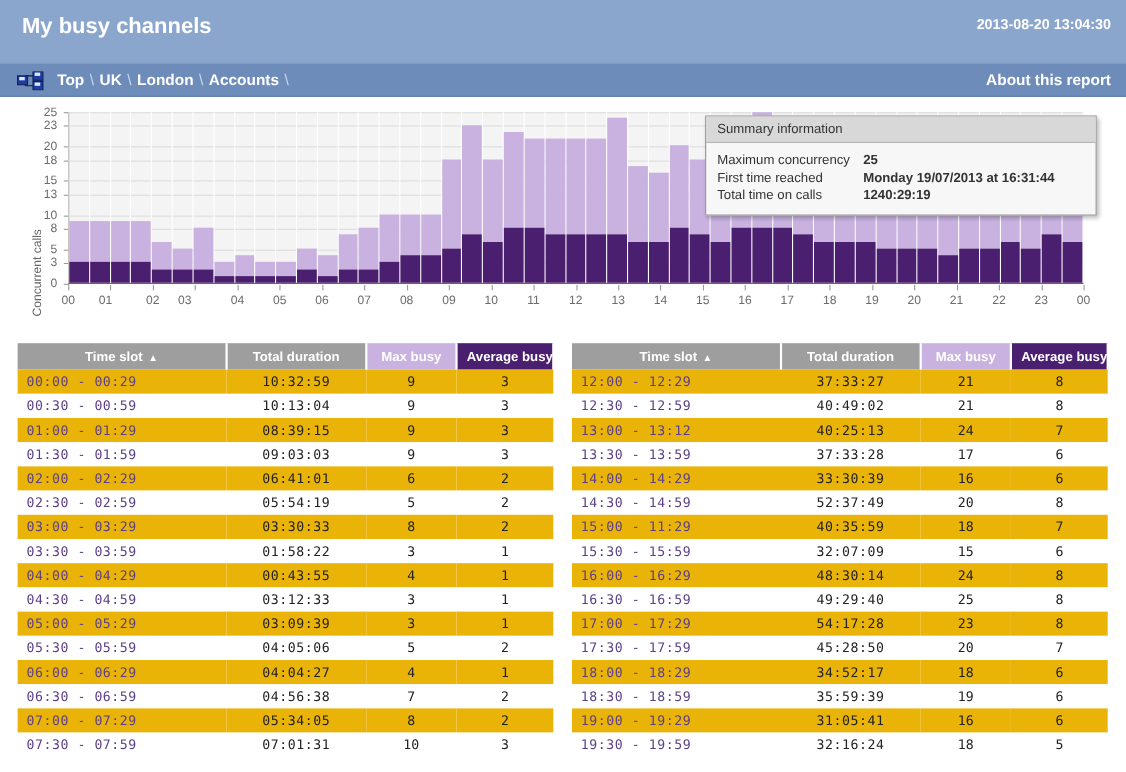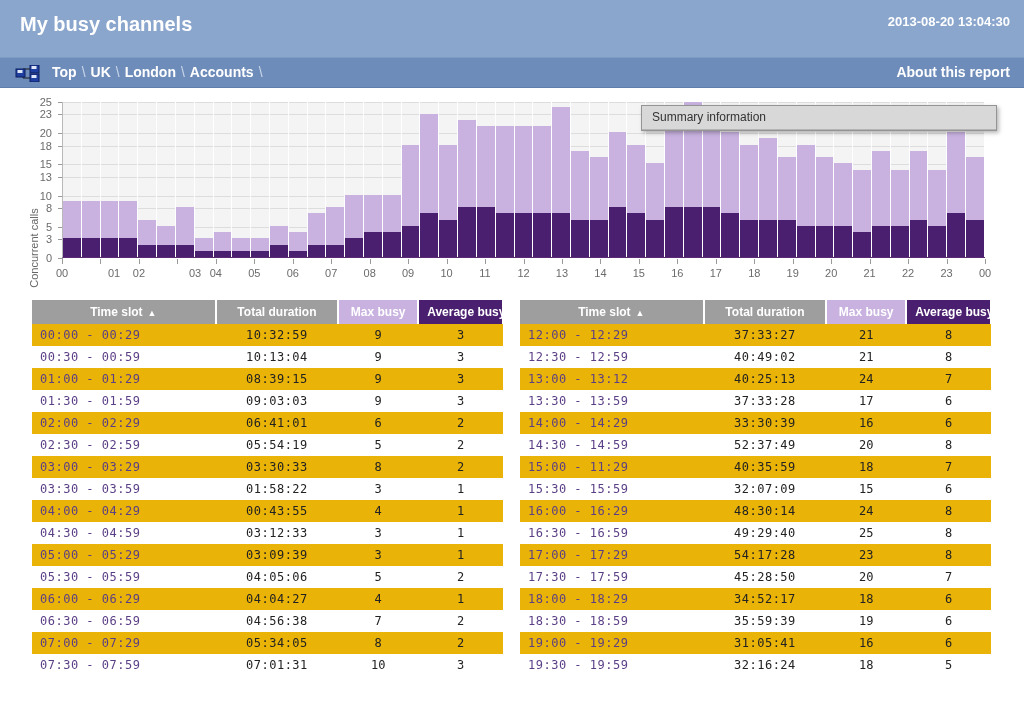--- a/index.html
+++ b/index.html
@@ -185,22 +185,22 @@
     color: #333333;
     padding: 1px 0;
     vertical-align: top;
   }
   #summary-tooltip-body td.lbl { padding-right: 12px; white-space: nowrap; }
   #summary-tooltip-body td.val { font-weight: bold; white-space: nowrap; }
 
   
   #tables {
     position: relative;
-    margin-top: 8px;
-    padding: 0 32px;
+    margin-top: 20px;
+    padding: 0 16px;
     display: flex;
     gap: 16px;
   }
   .data-table-wrap { flex: 1 1 0; }
   table.data-table {
     width: 100%;
     border-collapse: collapse;
     table-layout: fixed;
   }
   table.data-table th {
@@ -494,25 +494,25 @@
         <div class="bar-slot" title="undefined — max 16, avg 6">
           <div class="bar-max" style="height: 62.4px;"></div>
           <div class="bar-avg" style="height: 37.44px;"></div>
         </div>
       </div>
   </div>
   <div id="x-axis">
       <div class="xtick" style="left: 0px;"></div>
       <div class="xlabel" style="left: 0px;">00</div>
       <div class="xtick" style="left: 38.4583px;"></div>
-      <div class="xlabel" style="left: 52px;">01</div>
+      <div class="xlabel" style="left: 34px;">01</div>
       <div class="xtick" style="left: 76.9167px;"></div>
       <div class="xlabel" style="left: 76.9167px;">02</div>
       <div class="xtick" style="left: 115.375px;"></div>
-      <div class="xlabel" style="left: 133px;">03</div>
+      <div class="xlabel" style="left: 106px;">03</div>
       <div class="xtick" style="left: 153.833px;"></div>
       <div class="xlabel" style="left: 153.833px;">04</div>
       <div class="xtick" style="left: 192.292px;"></div>
       <div class="xlabel" style="left: 192.292px;">05</div>
       <div class="xtick" style="left: 230.75px;"></div>
       <div class="xlabel" style="left: 230.75px;">06</div>
       <div class="xtick" style="left: 269.208px;"></div>
       <div class="xlabel" style="left: 269.208px;">07</div>
       <div class="xtick" style="left: 307.667px;"></div>
       <div class="xlabel" style="left: 307.667px;">08</div>
@@ -545,20 +545,38 @@
       <div class="xtick" style="left: 846.083px;"></div>
       <div class="xlabel" style="left: 846.083px;">22</div>
       <div class="xtick" style="left: 884.542px;"></div>
       <div class="xlabel" style="left: 884.542px;">23</div>
       <div class="xtick" style="left: 923px;"></div>
       <div class="xlabel" style="left: 923px;">00</div>
     </div>
 
   <div id="summary-tooltip">
     <div id="summary-tooltip-header">Summary information</div>
+    <div id="summary-tooltip-body">
+      <table>
+        <tbody>
+            <tr>
+          <td class="lbl">Maximum concurrency</td>
+          <td class="val">25</td>
+        </tr>
+        <tr>
+          <td class="lbl">First time reached</td>
+          <td class="val">Monday 19/07/2013 at 16:31:44</td>
+        </tr>
+        <tr>
+          <td class="lbl">Total time on calls</td>
+          <td class="val">1240:29:19</td>
+        </tr>
+      </tbody>
+        </table>
+    </div>
   </div>
 </div>
 
 <div id="tables">
   <div class="data-table-wrap">
     <table class="data-table">
       <thead>
         <tr>
           <th class="col-timeslot"><span>Time slot</span><span class="sort-arrow">▲</span></th>
           <th class="col-duration">Total duration</th>

